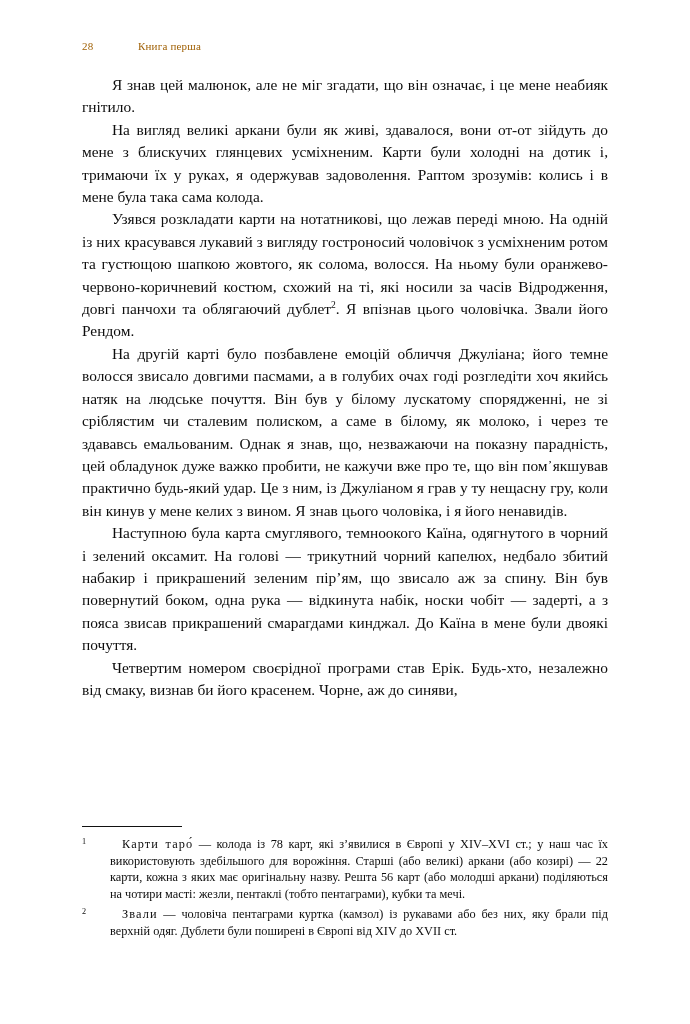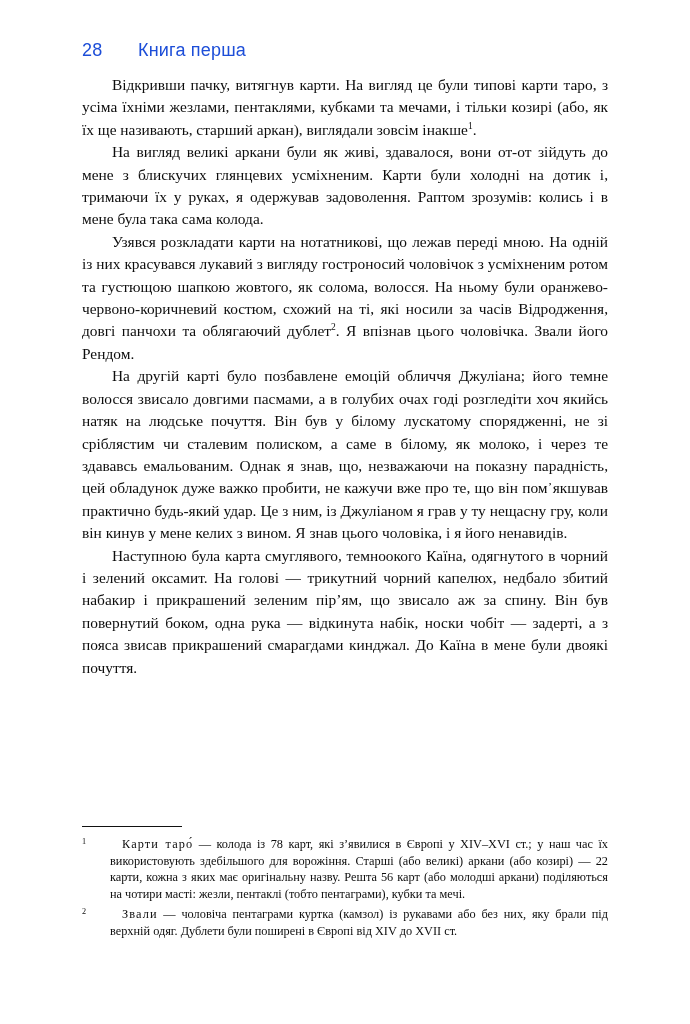--- a/index.html
+++ b/index.html
@@ -17,23 +17,23 @@
     color: #0d0d0d;
     box-sizing: border-box;
   }
 
   
   .runhead {
     position: absolute;
     left: 82px;
     top: 40px;
     width: 526px;
-    font-family: Liberation Sans, sans-serif;
-    font-size: 18px;
-    color: #1d4ed8;
+    font-family: Liberation Serif, serif;
+    font-size: 11px;
+    color: #a16207;
     letter-spacing: 0.2px;
     white-space: nowrap;
   }
   .runhead .folio {
     display: inline-block;
     width: 56px;
   }
 
   
   .textblock {
@@ -98,32 +98,33 @@
 <body>
 
 <div class="page">
 
   <div class="runhead">
     <span class="folio">28</span><span>Книга перша</span>
   </div>
 
   <div class="textblock">
 
+    <p class="para"><span>Я знав цей малюнок, але не міг згадати, що він означає, і це мене неабияк гнітило.</span></p>
 
-    <p class="para"><span>Відкривши пачку, витягнув карти. На вигляд це були типові карти таро, з усіма їхніми жезлами, пентаклями, кубками та мечами, і тільки козирі (або, як їх ще називають, старший аркан), виглядали зовсім інакше</span><sup class="fnref">1</sup><span>.</span></p>
 
 
     <p class="para"><span>На вигляд великі аркани були як живі, здавалося, вони от-от зійдуть до мене з блискучих глянцевих усміхненим. Карти були холодні на дотик і, тримаючи їх у руках, я одержував задоволення. Раптом зрозумів: колись і в мене була така сама колода.</span></p>
 
     <p class="para"><span>Узявся розкладати карти на нотатникові, що лежав переді мною. На одній із них красувався лукавий з вигляду гостроносий чоловічок з усміхненим ротом та густющою шапкою жовтого, як солома, волосся. На ньому були оранжево-червоно-коричневий костюм, схожий на ті, які носили за часів Відродження, довгі панчохи та облягаючий дублет</span><sup class="fnref">2</sup><span>. Я впізнав цього чоловічка. Звали його Рендом.</span></p>
 
     <p class="para"><span>На другій карті було позбавлене емоцій обличчя Джуліана; його темне волосся звисало довгими пасмами, а в голубих очах годі розгледіти хоч якийсь натяк на людське почуття. Він був у білому лускатому спорядженні, не зі сріблястим чи сталевим полиском, а саме в білому, як молоко, і через те здававсь емальованим. Однак я знав, що, незважаючи на показну парадність, цей обладунок дуже важко пробити, не кажучи вже про те, що він пом᾿якшував практично будь-який удар. Це з ним, із Джуліаном я грав у ту нещасну гру, коли він кинув у мене келих з вином. Я знав цього чоловіка, і я його ненавидів.</span></p>
 
     <p class="para"><span>Наступною була карта смуглявого, темноокого Каїна, одягнутого в чорний і зелений оксамит. На голові — трикутний чорний капелюх, недбало збитий набакир і прикрашений зеленим пір’ям, що звисало аж за спину. Він був повернутий боком, одна рука — відкинута набік, носки чобіт — задерті, а з пояса звисав прикрашений смарагдами кинджал. До Каїна в мене були двоякі почуття.</span></p>
 
+    <p class="para"><span>Четвертим номером своєрідної програми став Ерік. Будь-хто, незалежно від смаку, визнав би його красенем. Чорне, аж до синяви,</span></p>
 
   </div>
 
   <div class="footnotes">
     <div class="fn-rule"></div>
 
     <div class="fn">
       <span class="fn-num">1</span>
       <span class="fn-body"><span class="spaced">Карти таро́</span><span> — колода із 78 карт, які з’явилися в Європі у XIV–XVI ст.; у наш час їх використовують здебільшого для ворожіння. Старші (або великі) аркани (або козирі) — 22 карти, кожна з яких має оригінальну назву. Решта 56 карт (або молодші аркани) поділяються на чотири масті: жезли, пентаклі (тобто пентаграми), кубки та мечі.</span></span>
     </div>

